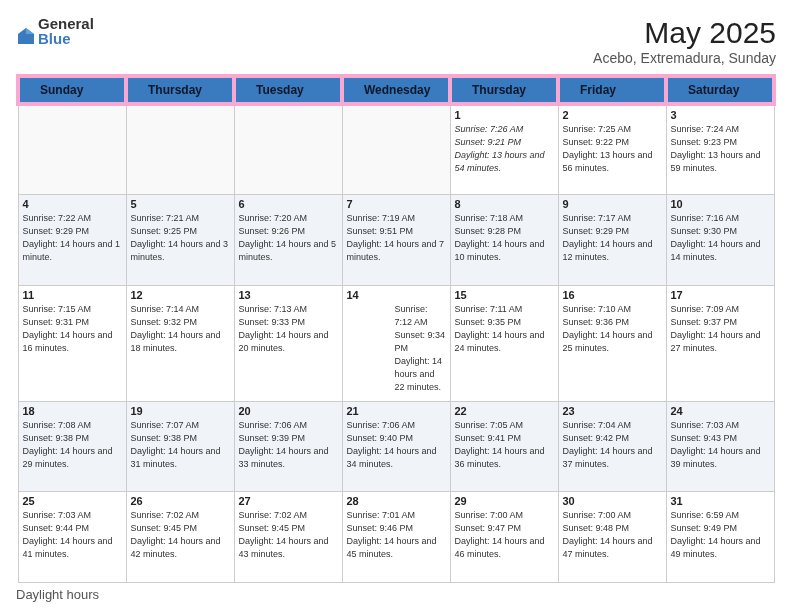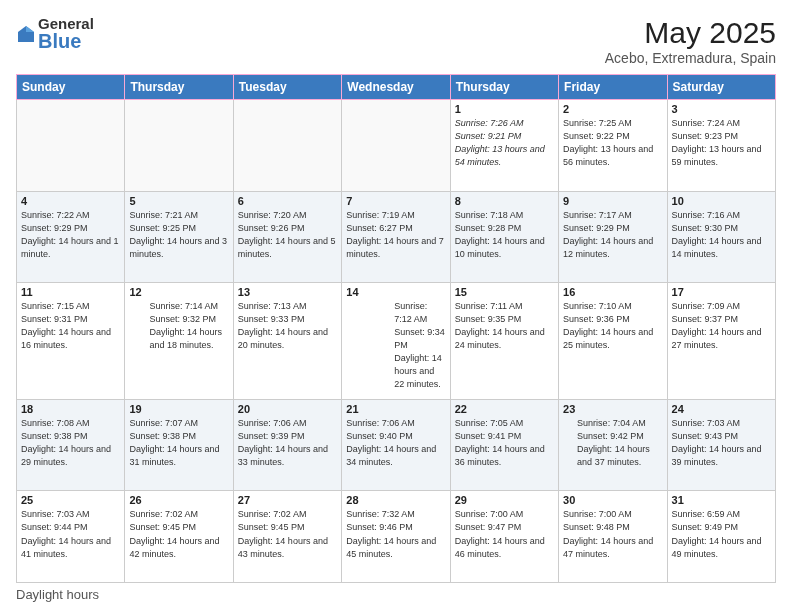--- a/index.html
+++ b/index.html
@@ -18,34 +18,34 @@
       flex-direction: column;
     }
     .header {
       display: flex;
       justify-content: space-between;
       align-items: flex-start;
       margin-bottom: 8px;
     }
     .logo {
       display: flex;
-      align-items: center;
+      align-items: flex-end;
     }
     .logo-text {
       display: flex;
       flex-direction: column;
       line-height: 1;
     }
     .logo-general {
       font-size: 15px;
       font-weight: bold;
       color: #333;
     }
     .logo-blue {
-      font-size: 20px;
+      font-size: 15px;
       font-weight: bold;
       color: #3a7abf;
     }
     .logo-icon {
       width: 20px;
       height: 20px;
       margin-right: 2px;
     }
     .title-block {
       text-align: right;
@@ -61,26 +61,26 @@
     }
     .calendar {
       flex: 1;
       border: 1px solid #ccc;
       border-collapse: collapse;
       width: 100%;
       table-layout: fixed;
     }
     .calendar th {
       background: #3a7abf;
-      color: #ffffff;
+      color: #0f172a;
       font-size: 12px;
       font-weight: bold;
-      padding: 5px 5px;
+      padding: 5px 20px;
       text-align: left;
-      border: 1px solid #f9a8d4;
+      border: 4px solid #f9a8d4;
     }
     .calendar td {
       border: 1px solid #ccc;
       vertical-align: top;
       padding: 3px 4px;
       font-size: 9.5px;
       color: #333;
       background: #fff;
       height: 88px;
     }
@@ -119,21 +119,21 @@
         <polygon points="10,2 18,8 18,18 2,18 2,8" fill="#3a7abf"></polygon>
         <polygon points="10,2 18,8 10,8" fill="#5ba3e0"></polygon>
       </svg>
       <div class="logo-text">
         <span class="logo-general">General</span>
         <span class="logo-blue">Blue</span>
       </div>
     </div>
     <div class="title-block">
       <div class="main-title">May 2025</div>
-      <div class="subtitle">Acebo, Extremadura, Spain</div>
+      <div class="subtitle">Acebo, Extremadura, Sunday</div>
     </div>
   </div>
 
   <table class="calendar">
     <thead>
       <tr>
       <th>Sunday</th>
           <th>Thursday</th>
           <th>Tuesday</th>
           <th>Wednesday</th>
@@ -182,21 +182,21 @@
           </td>
           <td>
             <span class="day-num">6</span>
             <div class="day-info" style="white-space: pre-line;">Sunrise: 7:20 AM
 Sunset: 9:26 PM
 Daylight: 14 hours and 5 minutes.</div>
           </td>
           <td>
             <span class="day-num">7</span>
             <div class="day-info" style="white-space: pre-line;">Sunrise: 7:19 AM
-Sunset: 6:27 PM
+Sunset: 9:51 PM
 Daylight: 14 hours and 7 minutes.</div>
           </td>
           <td>
             <span class="day-num">8</span>
             <div class="day-info" style="white-space: pre-line;">Sunrise: 7:18 AM
 Sunset: 9:28 PM
 Daylight: 14 hours and 10 minutes.</div>
           </td>
           <td>
             <span class="day-num">9</span>
@@ -213,21 +213,21 @@
         </tr>
         <tr>
           <td>
             <span class="day-num">11</span>
             <div class="day-info" style="white-space: pre-line;">Sunrise: 7:15 AM
 Sunset: 9:31 PM
 Daylight: 14 hours and 16 minutes.</div>
           </td>
           <td>
             <span class="day-num">12</span>
-            <div class="day-info" style="white-space: pre-line; margin-left: 20px;">Sunrise: 7:14 AM
+            <div class="day-info" style="white-space: pre-line;">Sunrise: 7:14 AM
 Sunset: 9:32 PM
 Daylight: 14 hours and 18 minutes.</div>
           </td>
           <td>
             <span class="day-num">13</span>
             <div class="day-info" style="white-space: pre-line;">Sunrise: 7:13 AM
 Sunset: 9:33 PM
 Daylight: 14 hours and 20 minutes.</div>
           </td>
           <td>
@@ -281,21 +281,21 @@
 Daylight: 14 hours and 34 minutes.</div>
           </td>
           <td>
             <span class="day-num">22</span>
             <div class="day-info" style="white-space: pre-line;">Sunrise: 7:05 AM
 Sunset: 9:41 PM
 Daylight: 14 hours and 36 minutes.</div>
           </td>
           <td>
             <span class="day-num">23</span>
-            <div class="day-info" style="white-space: pre-line; margin-left: 14px;">Sunrise: 7:04 AM
+            <div class="day-info" style="white-space: pre-line;">Sunrise: 7:04 AM
 Sunset: 9:42 PM
 Daylight: 14 hours and 37 minutes.</div>
           </td>
           <td>
             <span class="day-num">24</span>
             <div class="day-info" style="white-space: pre-line;">Sunrise: 7:03 AM
 Sunset: 9:43 PM
 Daylight: 14 hours and 39 minutes.</div>
           </td>
         </tr>
@@ -313,21 +313,21 @@
 Daylight: 14 hours and 42 minutes.</div>
           </td>
           <td>
             <span class="day-num">27</span>
             <div class="day-info" style="white-space: pre-line;">Sunrise: 7:02 AM
 Sunset: 9:45 PM
 Daylight: 14 hours and 43 minutes.</div>
           </td>
           <td>
             <span class="day-num">28</span>
-            <div class="day-info" style="white-space: pre-line;">Sunrise: 7:32 AM
+            <div class="day-info" style="white-space: pre-line;">Sunrise: 7:01 AM
 Sunset: 9:46 PM
 Daylight: 14 hours and 45 minutes.</div>
           </td>
           <td>
             <span class="day-num">29</span>
             <div class="day-info" style="white-space: pre-line;">Sunrise: 7:00 AM
 Sunset: 9:47 PM
 Daylight: 14 hours and 46 minutes.</div>
           </td>
           <td>

